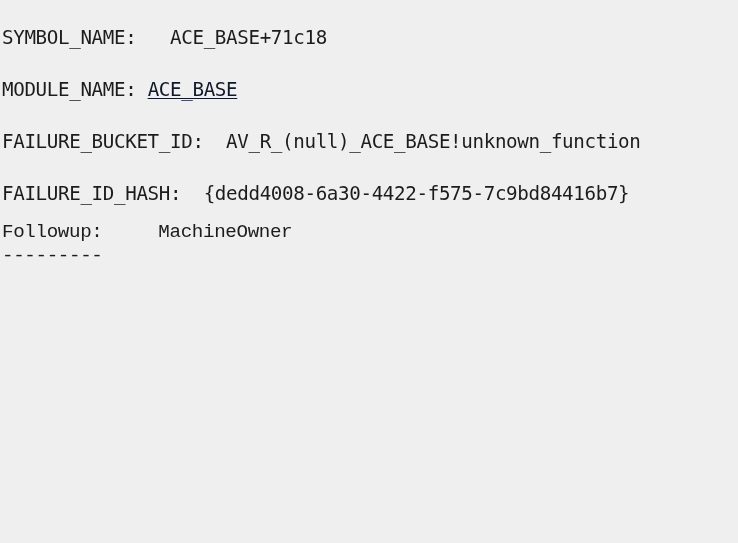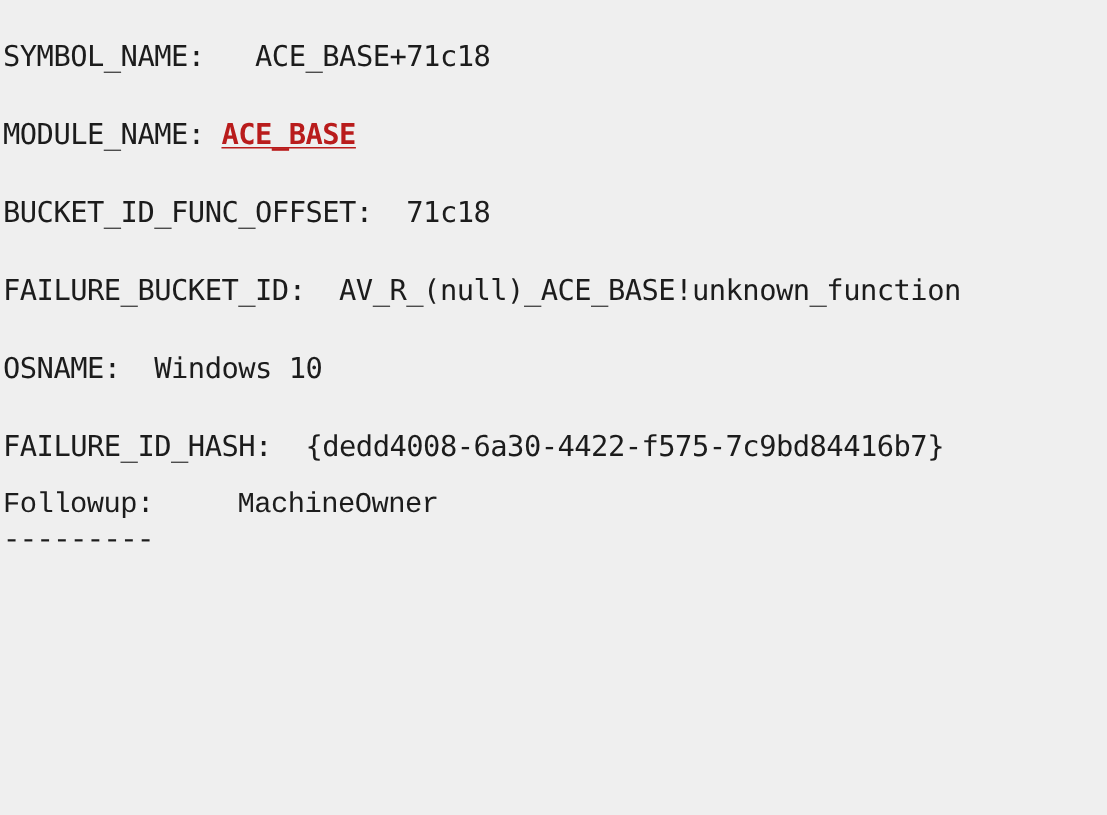--- a/index.html
+++ b/index.html
@@ -31,44 +31,41 @@
     letter-spacing: -0.35px;
     margin: 0;
   }
   
   .dump-line.tight {
     line-height: 24px;
     height: 24px;
     font-family: Liberation Mono, monospace;
   }
   .module-link {
-    color: #b91c1c;
+    color: #0f172a;
     text-decoration: underline;
     text-underline-offset: 2px;
     cursor: pointer;
-    font-weight: bold;
   }
 </style>
 </head>
 <body>
 
 <div class="dump-output">
 
   <div class="dump-line"><span>SYMBOL_NAME:</span><span>   </span><span>ACE_BASE+71c18</span></div>
 
   <div class="dump-line"><span>MODULE_NAME:</span><span> </span><a class="module-link" href="#">ACE_BASE</a></div>
 
 
 
-  <div class="dump-line"><span>BUCKET_ID_FUNC_OFFSET:</span><span>  </span><span>71c18</span></div>
 
   <div class="dump-line"><span>FAILURE_BUCKET_ID:</span><span>  </span><span>AV_R_(null)_ACE_BASE!unknown_function</span></div>
 
 
-  <div class="dump-line"><span>OSNAME:</span><span>  </span><span>Windows 10</span></div>
 
   <div class="dump-line"><span>FAILURE_ID_HASH:</span><span>  </span><span>{dedd4008-6a30-4422-f575-7c9bd84416b7}</span></div>
 
   <div class="dump-line tight"><span>Followup:</span><span>     </span><span>MachineOwner</span></div>
 
   <div class="dump-line tight">---------</div>
 
 </div>
 
 </body></html>

